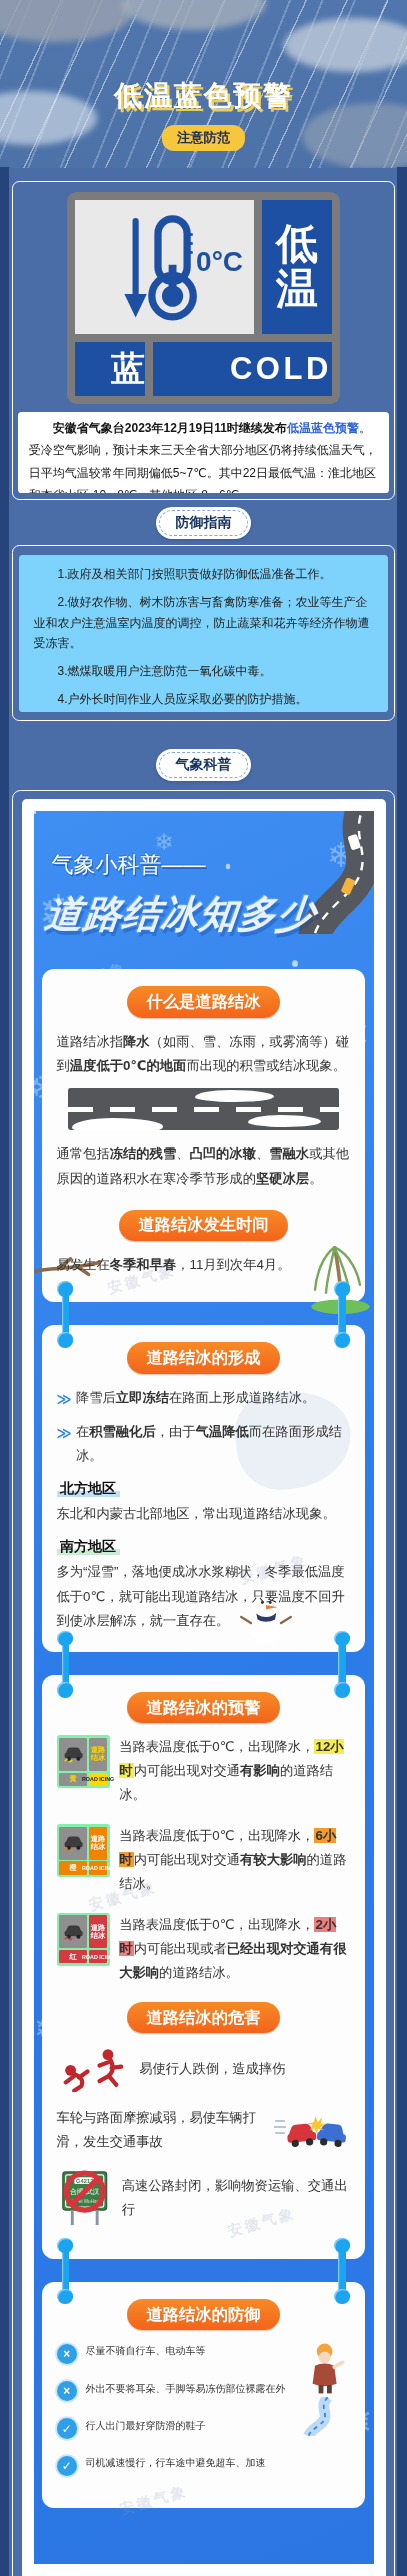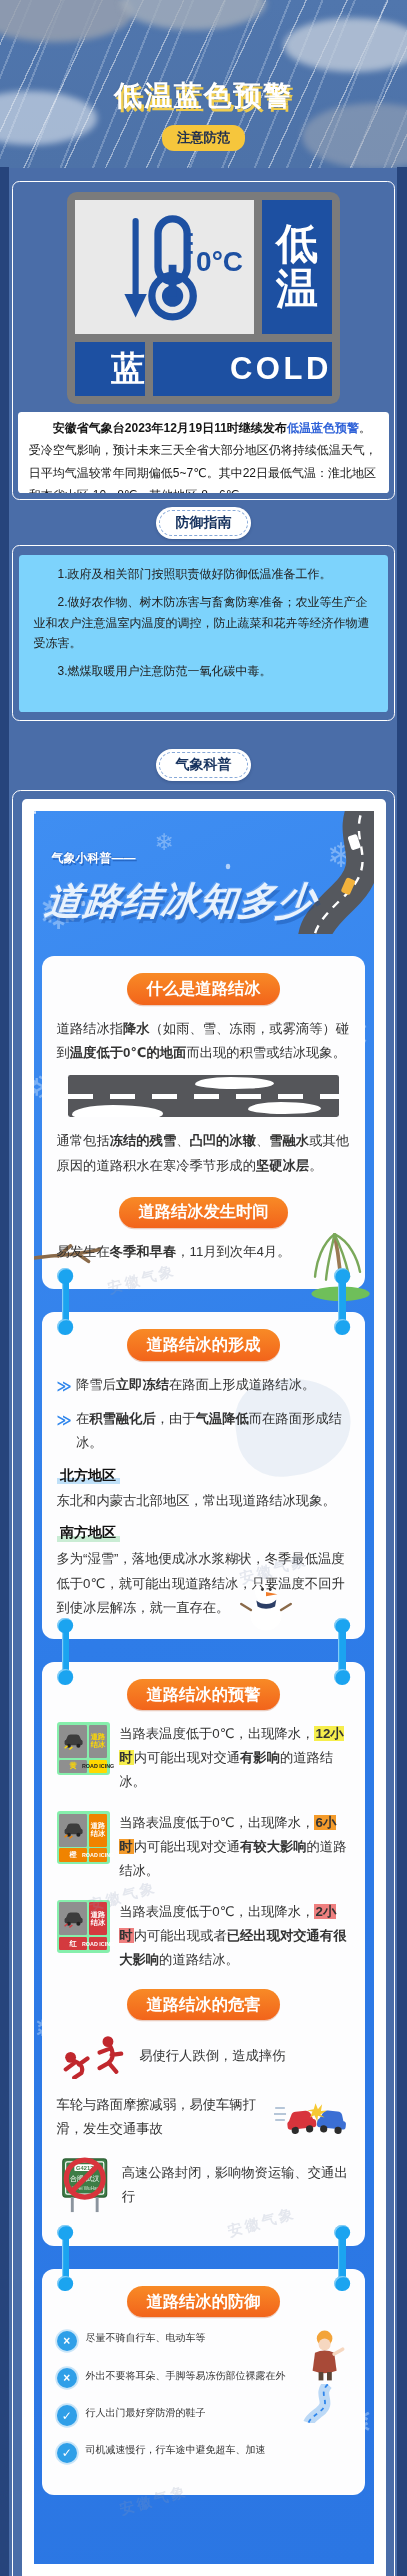--- a/index.html
+++ b/index.html
@@ -64,21 +64,21 @@
   .poster{position:relative;background:linear-gradient(155deg,#3f8ef2 0%,#2e7ce8 45%,#2b76e3 100%);
     min-height:1753px;overflow:hidden;padding:39px 0 18px;box-sizing:border-box;}
   .sf{position:absolute;color:rgba(230,242,255,.38);pointer-events:none;z-index:1;}
   .dots{position:absolute;left:0;top:0;width:2.4px;height:2.4px;border-radius:50%;background:rgba(255,255,255,.8);
     box-shadow:73px 205px 0 1.8px rgba(255,255,255,.7),193px 54px 0 1.2px rgba(255,255,255,.6),
       260px 151px 0 1.8px rgba(255,255,255,.65),48px 91px 0 1.2px rgba(255,255,255,.5),
       308px 254px 0 1.2px rgba(255,255,255,.6),157px 260px 0 1.8px rgba(255,255,255,.5);}
   .wm{position:absolute;font-size:14.5px;font-weight:bold;letter-spacing:3px;color:rgba(140,155,180,.22);
     transform:rotate(-16deg);z-index:9;pointer-events:none;}
   .wm.onblue{color:rgba(255,255,255,.20);}
-  .kicker{position:relative;z-index:2;margin:0 0 8.5px 18px;width:max-content;font-size:12px;font-weight:bold;
+  .kicker{position:relative;z-index:2;margin:0 0 8.5px 18px;width:max-content;font-size:22px;font-weight:normal;
     color:#fff;text-shadow:1.2px 1.8px 0 rgba(23,80,170,.6),-0.6px -0.6px 0 rgba(23,80,170,.4);}
   .big-title{position:relative;z-index:2;margin:0 6px 29px 11px;font-size:38px;font-weight:bold;
     font-style:italic;letter-spacing:0.6px;color:#e8f2fd;transform:skewX(-6deg);
     text-shadow:2.4px 3.6px 0 rgba(19,70,150,.35),-1.2px -1.2px 0 rgba(255,255,255,.2);}
   .road-ill{position:absolute;right:-8.5px;top:-4.8px;z-index:1;}
 
   .scard{position:relative;background:#fdfdfe;border-radius:12px;margin:0 8.5px;padding:17px 14.5px 15.7px;
     color:#333;z-index:2;}
   .sec-pill{display:block;width:max-content;margin:0 auto 12px;background:linear-gradient(180deg,#f88a26,#f2641b);
     color:#fff;font-size:16.3px;font-weight:bold;padding:4.8px 19.3px;border-radius:18px;
@@ -97,21 +97,21 @@
   .road-dash{position:absolute;left:0;right:0;top:19px;height:4.8px;
     background:repeating-linear-gradient(90deg,#fff 0 25.4px,rgba(255,255,255,0) 25.4px 42px);}
   .snowblob{position:absolute;background:#fff;border-radius:45% 55% 50% 50%/60% 55% 45% 40%;}
   .sb1{left:3.6px;bottom:-3.6px;width:91px;height:15.7px;}
   .sb2{left:127px;top:1.2px;width:79px;height:12px;}
   .sb3{right:18px;bottom:3.6px;width:73px;height:12px;}
 
   .h-region{display:inline-block;font-size:14px;font-weight:bold;color:#111;margin:3.6px 0 4.8px;
     padding:0 3.6px;line-height:1.2;}
   .h-north{background:linear-gradient(180deg,rgba(0,0,0,0) 62%,#bfe0f8 62%);}
-  .h-south{background:linear-gradient(180deg,rgba(0,0,0,0) 62%,#c9ecd4 62%);font-family:Liberation Mono, monospace;}
+  .h-south{background:linear-gradient(180deg,rgba(0,0,0,0) 62%,#c9ecd4 62%);}
   .arrow-item{display:flex;gap:6px;font-size:13.3px;line-height:1.8;margin-bottom:8.5px;}
   .chev{color:#2f86ec;font-weight:bold;font-size:14.5px;flex-shrink:0;letter-spacing:-1.8px;}
   .map-blob{position:absolute;right:14.5px;top:66px;width:115px;height:97px;background:#dde5f0;opacity:.55;
     border-radius:36% 64% 58% 42%/45% 52% 58% 48%;transform:rotate(-8deg);z-index:0;}
   .zrel{position:relative;z-index:2;}
 
   .warn-row{display:flex;gap:9.7px;align-items:flex-start;margin-bottom:17px;}
   .warn-icon{flex-shrink:0;width:53px;background:#86efac;border-radius:3px;padding:2.4px;box-sizing:border-box;
     display:grid;grid-template-columns:1fr 18px;grid-template-rows:33px 13.3px;gap:1.8px;}
   .wi-car{background:#8f8f8f;display:flex;align-items:center;justify-content:center;border-radius:1.2px;}
@@ -192,20 +192,21 @@
 
   <div class="tag">
     <div class="tag-in">防御指南</div>
   </div>
 
   <div class="ocard">
     <div class="guide-box">
       <p>1.政府及相关部门按照职责做好防御低温准备工作。</p>
       <p>2.做好农作物、树木防冻害与畜禽防寒准备；农业等生产企业和农户注意温室内温度的调控，防止蔬菜和花卉等经济作物遭受冻害。</p>
       <p>3.燃煤取暖用户注意防范一氧化碳中毒。</p>
+      <p>4.户外长时间作业人员应采取必要的防护措施。</p>
 
     </div>
   </div>
 
   <div class="tag science">
     <div class="tag-in">气象科普</div>
   </div>
 
   <div class="card3 ocard" style="margin:0 12px;">
     <div class="panel">

